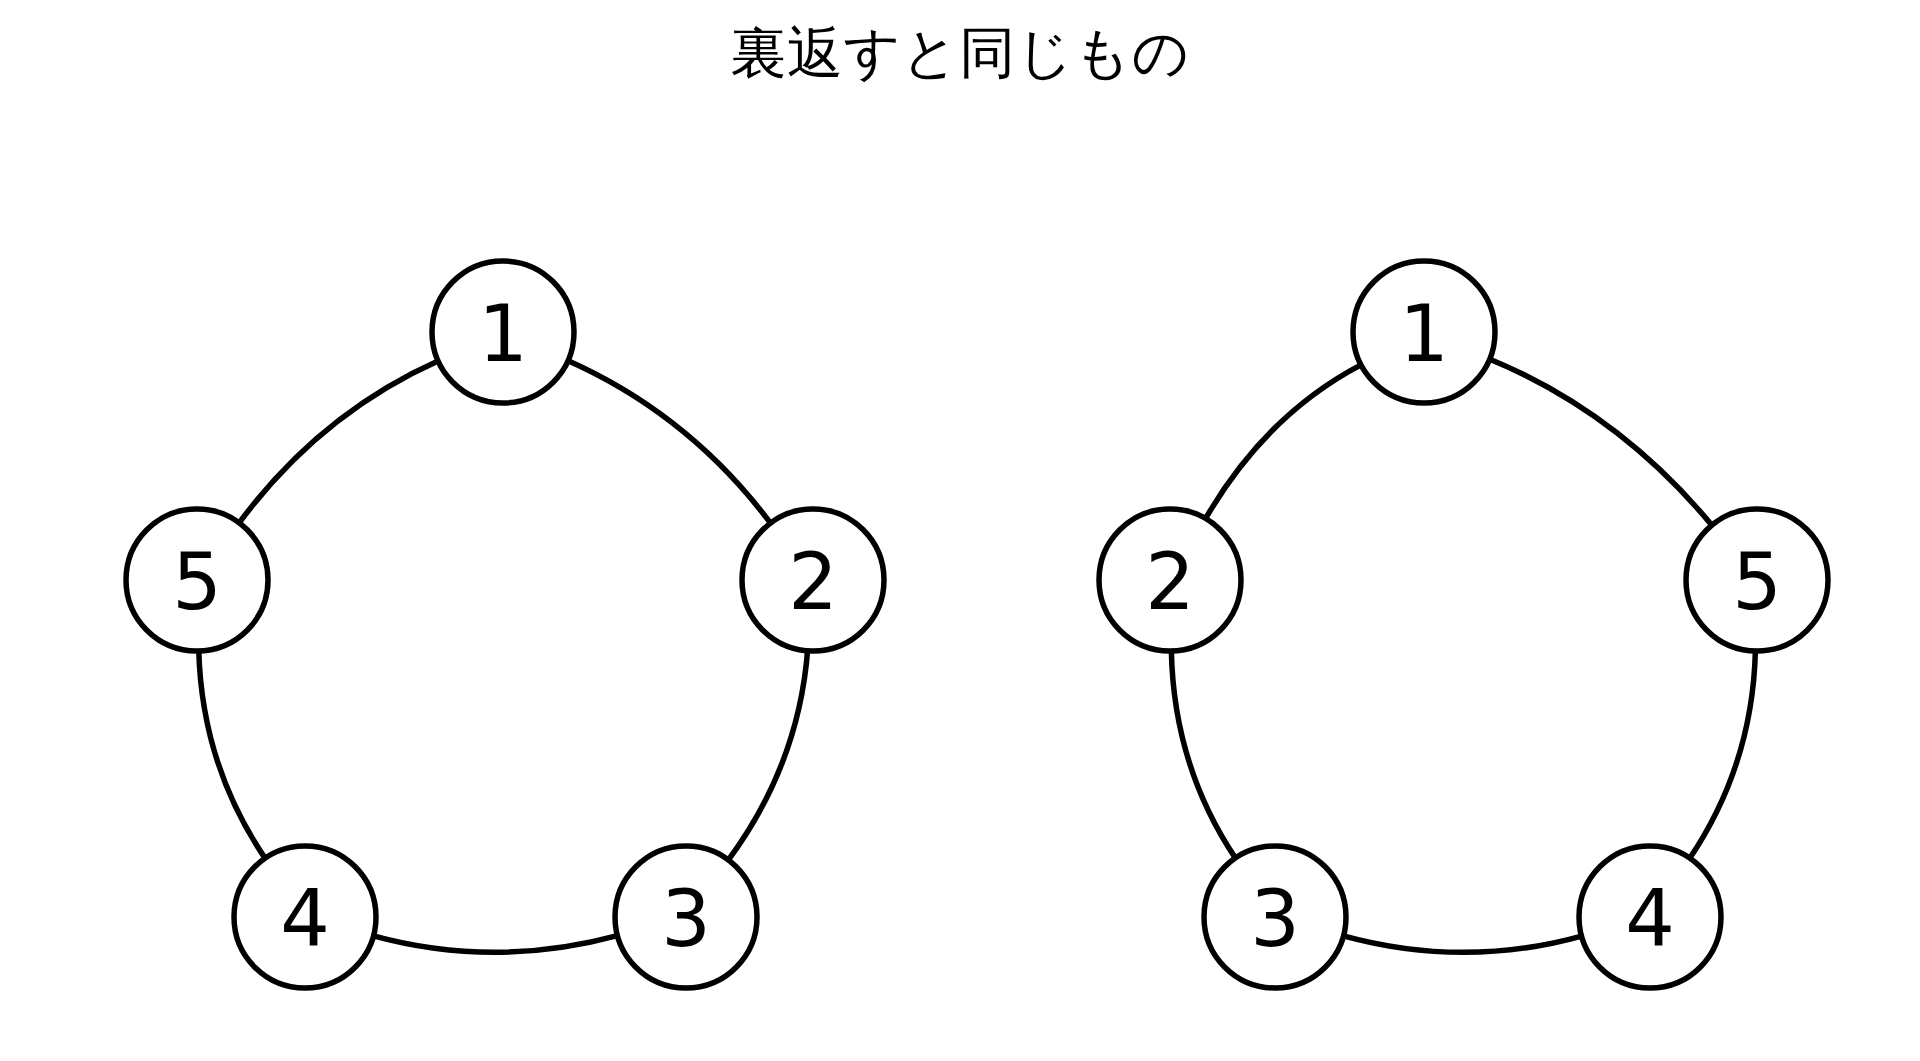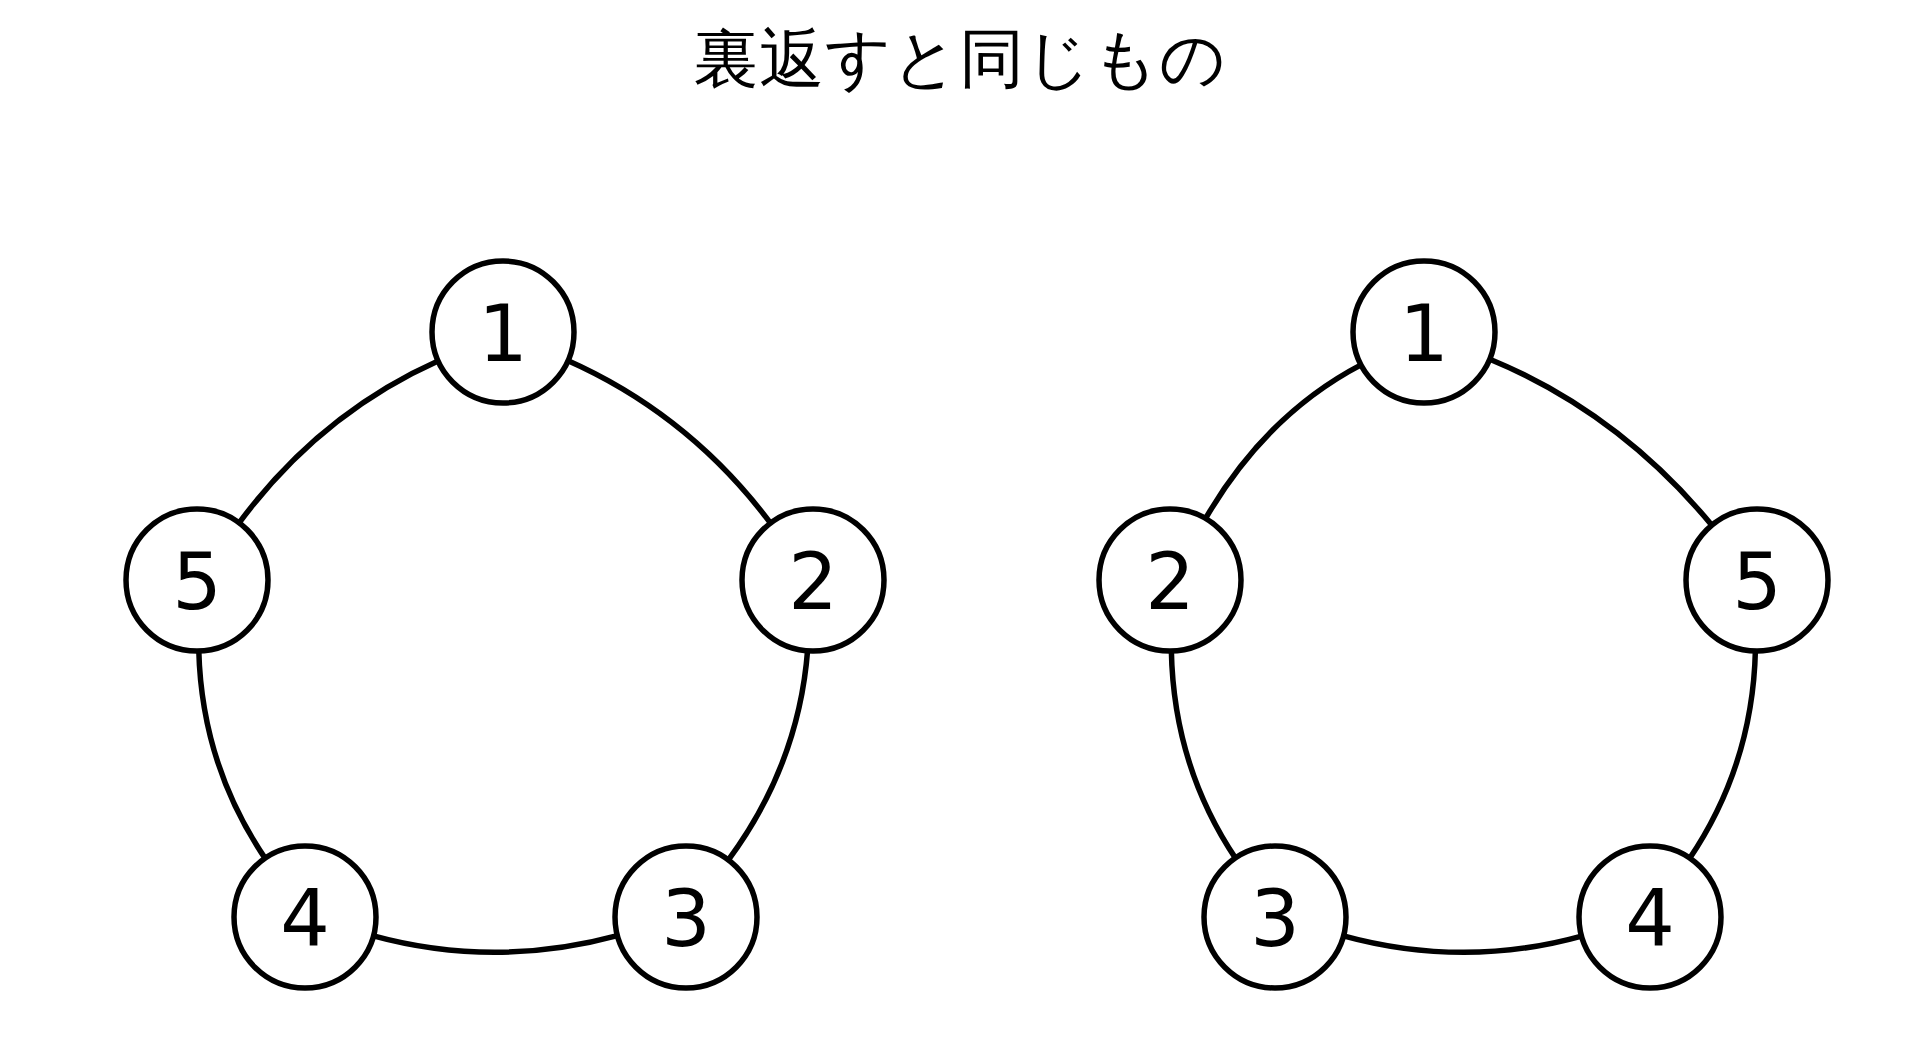--- a/index.html
+++ b/index.html
@@ -21,21 +21,21 @@
     height: 1061px;
     background: #ffffff;
   }
   #page-title {
     position: absolute;
     left: 0;
     top: 18px;
     width: 1920px;
     text-align: center;
     font-family: "DejaVu Sans", "Liberation Sans", sans-serif;
-    font-size: 65px;
+    font-size: 56px;
     line-height: 1.25;
     font-weight: 400;
     letter-spacing: 0.01em;
     color: #000000;
     white-space: nowrap;
   }
   #figures {
     position: absolute;
     left: 0;
     top: 0;

